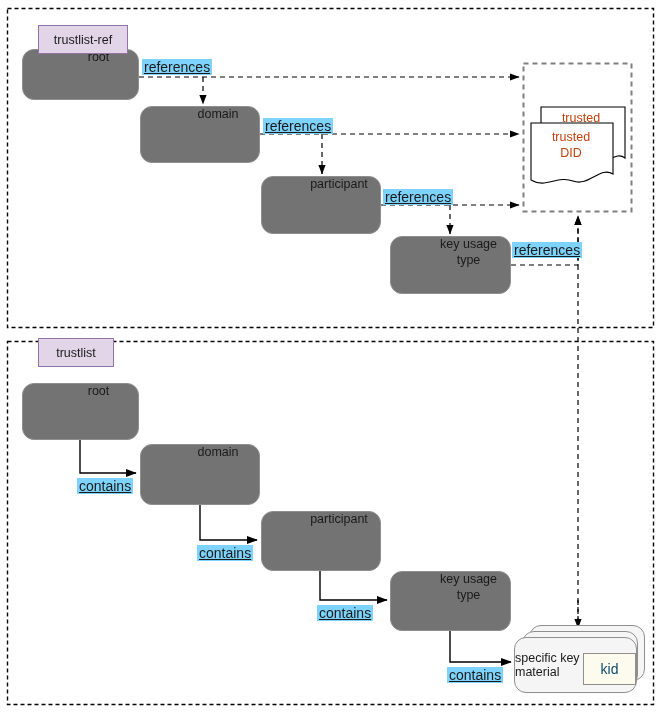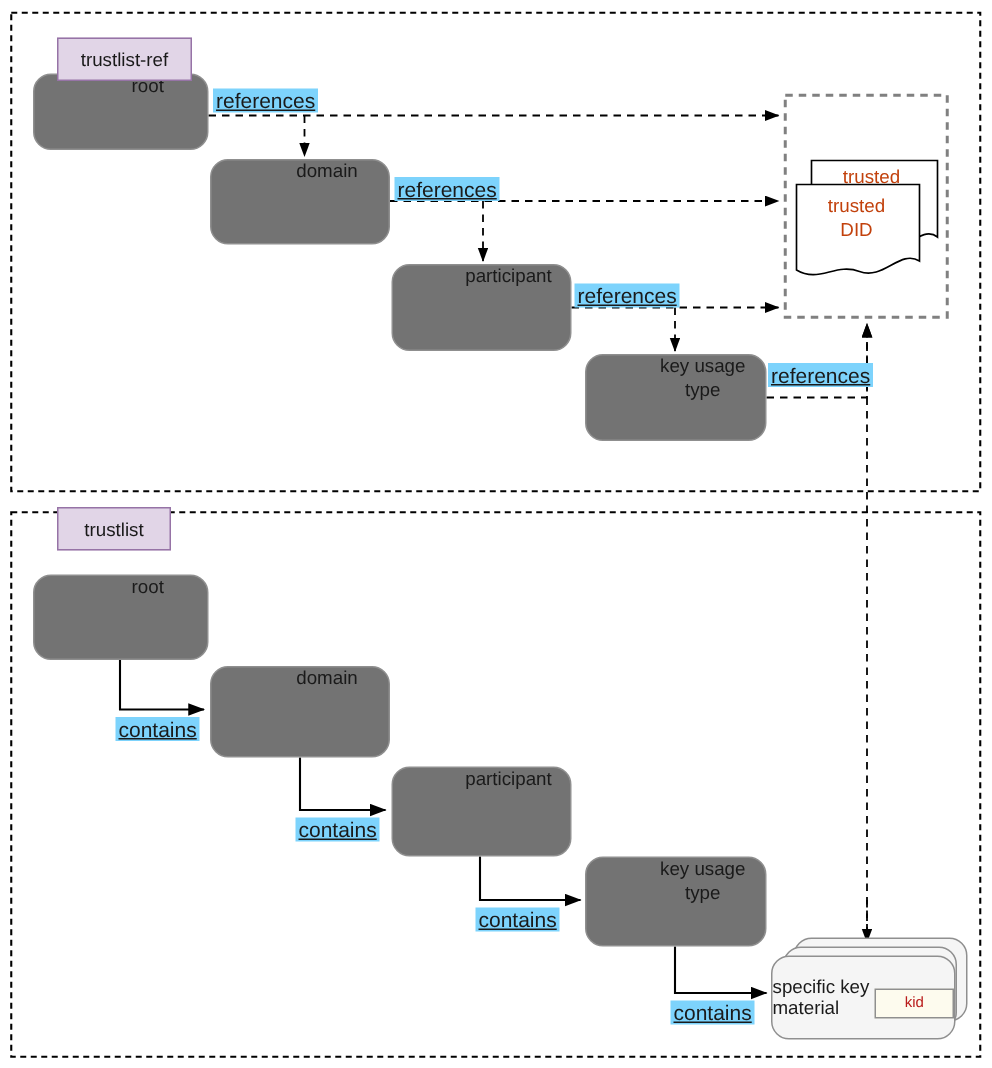--- a/index.html
+++ b/index.html
@@ -70,28 +70,28 @@
     flex-direction: row;
     align-items: center;
     justify-content: center;
     font-size: 12.5px;
     color: #1a1a1a;
   }
   .kidbox {
     box-sizing: border-box;
     margin-top: 7px;
     width: 86px;
-    height: 20px;
+    height: 32px;
     background: #fdfbee;
     border: 1px solid #8f8f8f;
     display: flex;
     align-items: center;
     justify-content: center;
-    font-size: 10px;
-    color: #b91c1c;
+    font-size: 14px;
+    color: #0c4a6e;
   }
   .edge-label {
     position: absolute;
     font-size: 14px;
     color: #1a1a1a;
     background: #7dd3fc;
     padding: 0 2px;
     white-space: nowrap;
     z-index: 4;
     text-decoration: underline;

